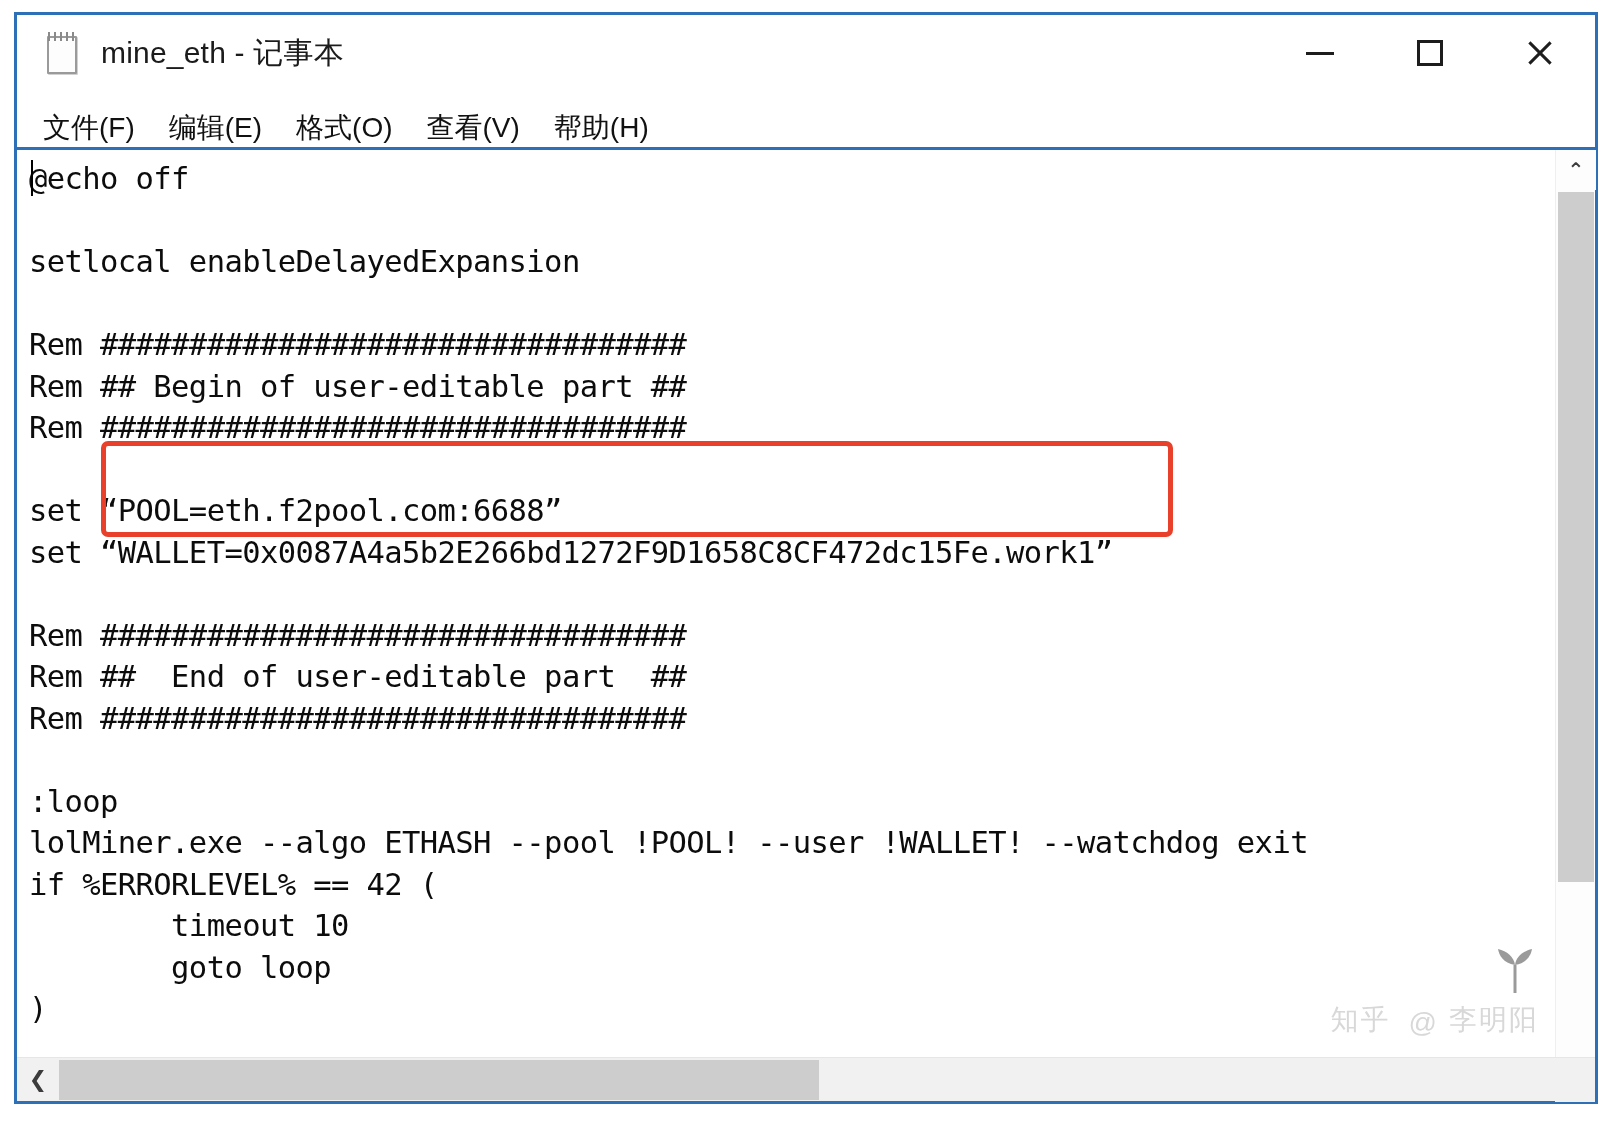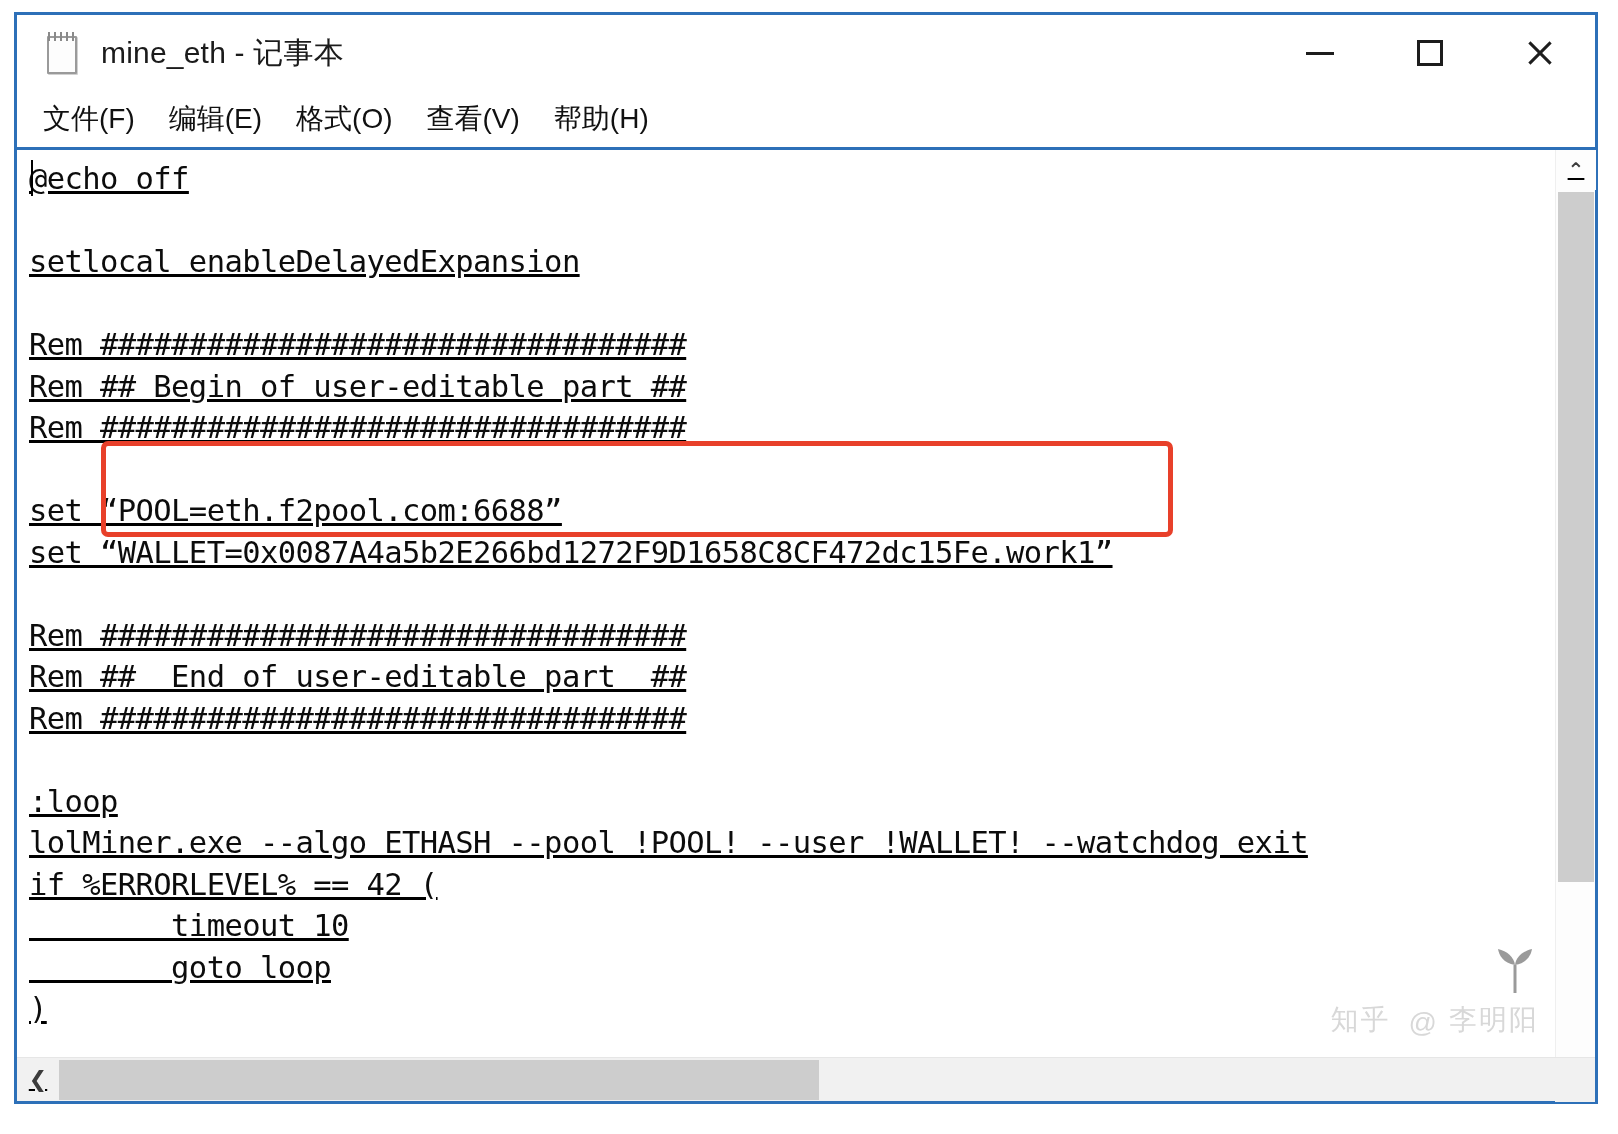--- a/index.html
+++ b/index.html
@@ -108,42 +108,41 @@
     background: #1d1d1d;
   }
   .glyph-close::before { transform: translateX(-50%) rotate(45deg); }
   .glyph-close::after  { transform: translateX(-50%) rotate(-45deg); }
 
   
   .menubar {
     height: 56px;
     min-height: 56px;
     display: flex;
-    align-items: center;
+    align-items: flex-end;
     padding-left: 26px;
     background: #ffffff;
   }
   .menu-item {
     font-size: 28px;
     color: #111111;
     margin-right: 34px;
     white-space: nowrap;
     cursor: default;
   }
 
   
   .editor-wrap {
     flex: 1;
     position: relative;
     border-top: 3px solid #2d70b8;
     display: flex;
     flex-direction: column;
     min-height: 0;
     background: #8b5cf6;
-    text-decoration: underline;
   }
   .editor-row {
     flex: 1;
     display: flex;
     min-height: 0;
   }
   .textarea {
     flex: 1;
     position: relative;
     overflow: hidden;

